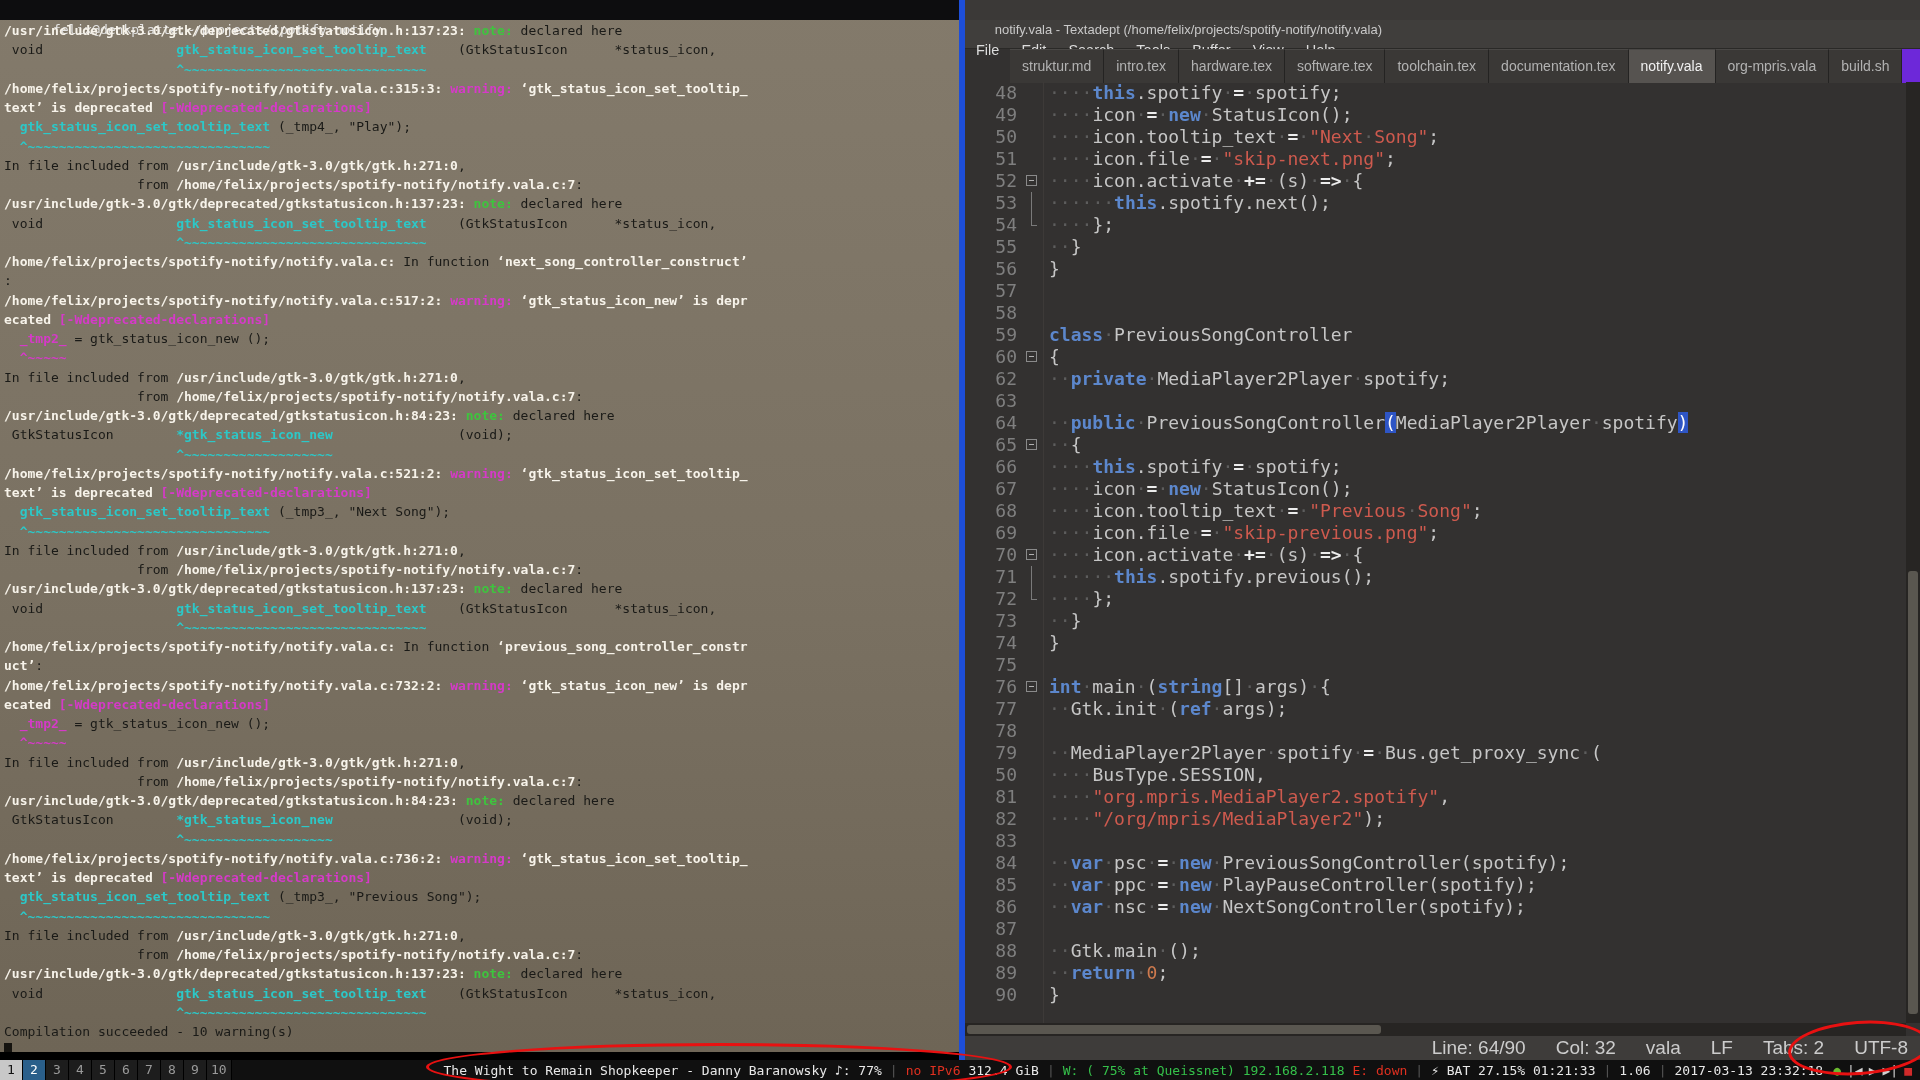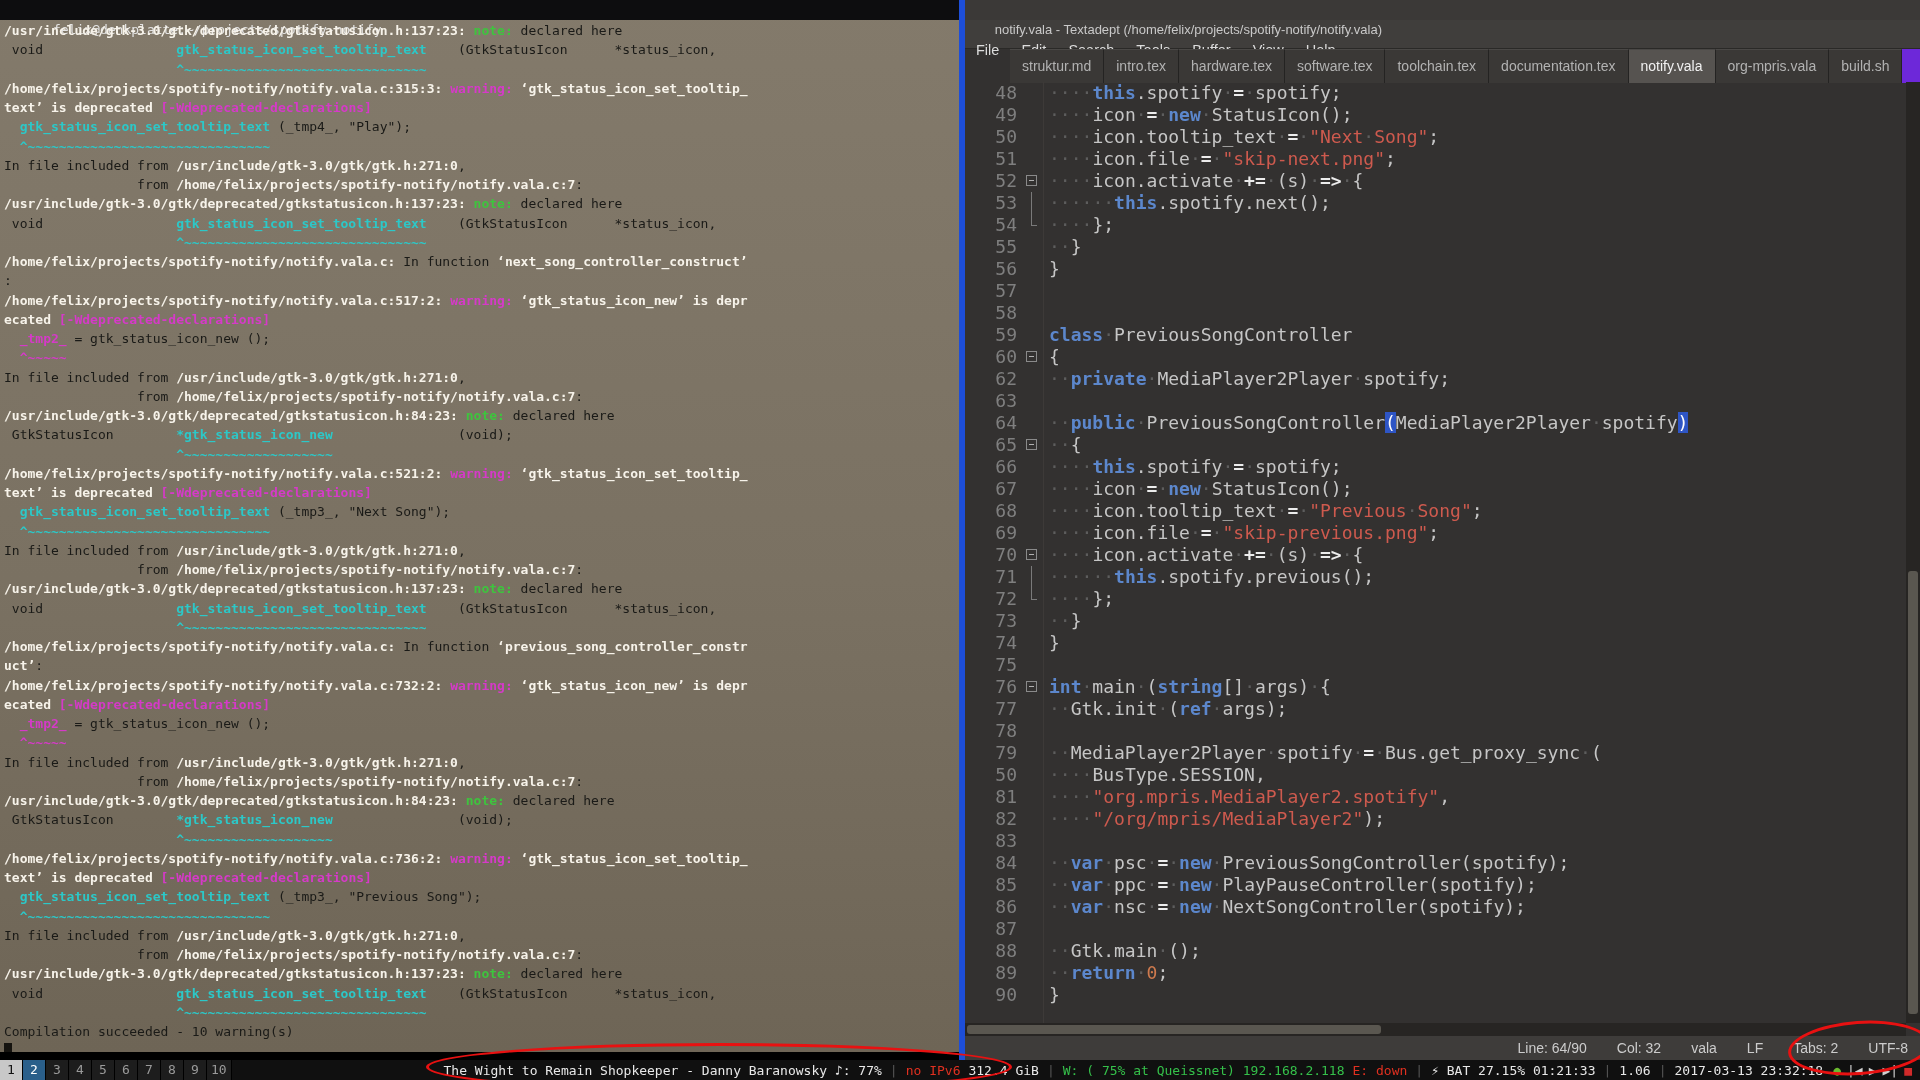--- a/index.html
+++ b/index.html
@@ -41,21 +41,21 @@
   .tk-kw{color:#5c87cc;font-weight:bold;}
   .tk-str{color:#ce5a4e;}
   .tk-num{color:#ce7a4e;}
   .tk-op{color:#ececec;font-weight:bold;}
   .tk-brk{background:#2e55c5;color:#fff;}
   .ws{color:#5d5d5d;}
   .vscroll{position:absolute;right:0;top:0;bottom:0;width:14px;background:#272523;}
   .vthumb{position:absolute;left:2px;right:2px;top:52%;height:47%;background:#5a5750;border-radius:3px;}
   .hscroll{position:absolute;left:0;right:14px;bottom:24px;height:13px;background:#272523;}
   .hthumb{position:absolute;top:2px;bottom:2px;left:2px;width:44%;background:#5a5750;border-radius:3px;}
-  .statusbar{position:absolute;bottom:0;left:0;right:0;height:24px;background:#3e3c3a;display:flex;justify-content:flex-end;align-items:center;gap:30px;padding-right:12px;font-family:"Liberation Sans",sans-serif;font-size:14px;color:#cccccc;box-sizing:border-box;}
+  .statusbar{position:absolute;bottom:0;left:0;right:0;height:24px;background:#3e3c3a;display:flex;justify-content:flex-end;align-items:center;gap:30px;padding-right:12px;font-family:"Liberation Sans",sans-serif;font-size:19px;color:#cccccc;box-sizing:border-box;}
 
   
   .taskbar{position:absolute;left:0;top:1060px;width:1920px;height:20px;background:#101010;display:flex;align-items:center;font-size:13px;color:#e8e8e8;}
   .workspaces{display:flex;height:20px;flex:none;}
   .ws-box{min-width:14px;text-align:center;line-height:20px;padding:0 4px;color:#9a9a9a;background:#1d1d1d;border-right:1px solid #000;}
   .ws-box.current{background:#c8c8c8;color:#111;}
   .ws-box.active{background:#2a5f8a;color:#fff;}
   .spacer{flex:1;}
   .status-items{display:flex;gap:8px;align-items:flex-end;white-space:pre;flex:none;}
   .tray-icons{display:flex;gap:6px;padding:0 8px 0 10px;flex:none;}

